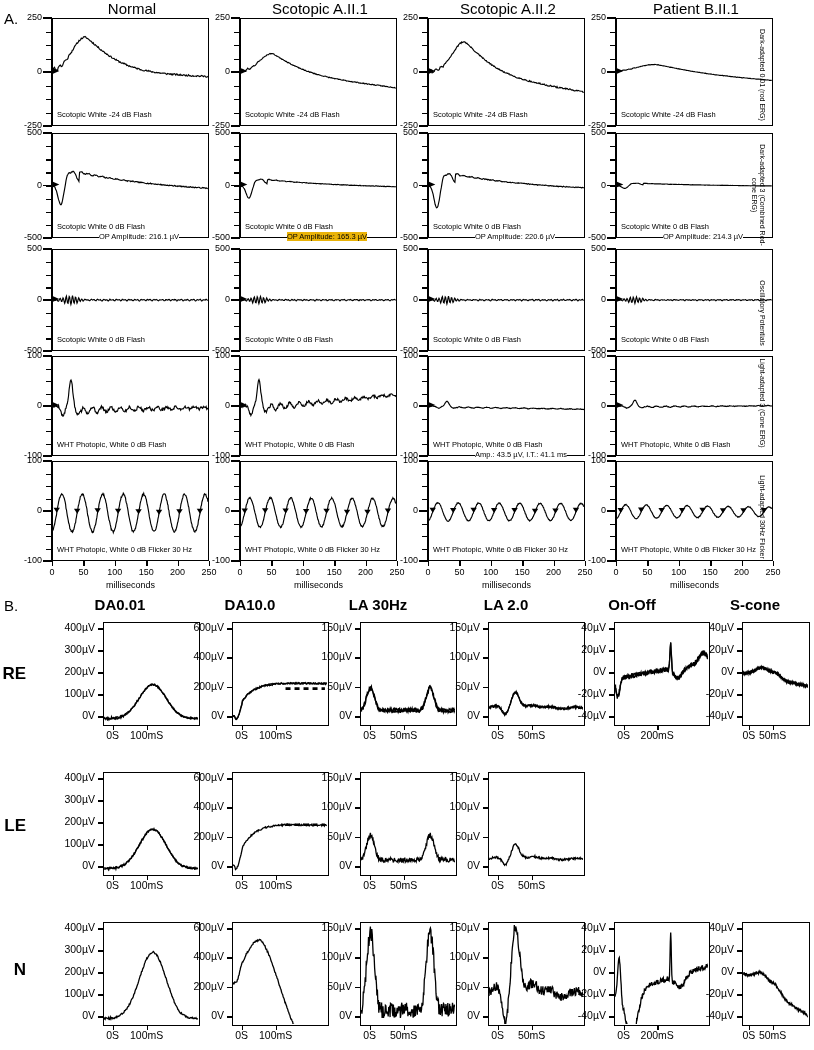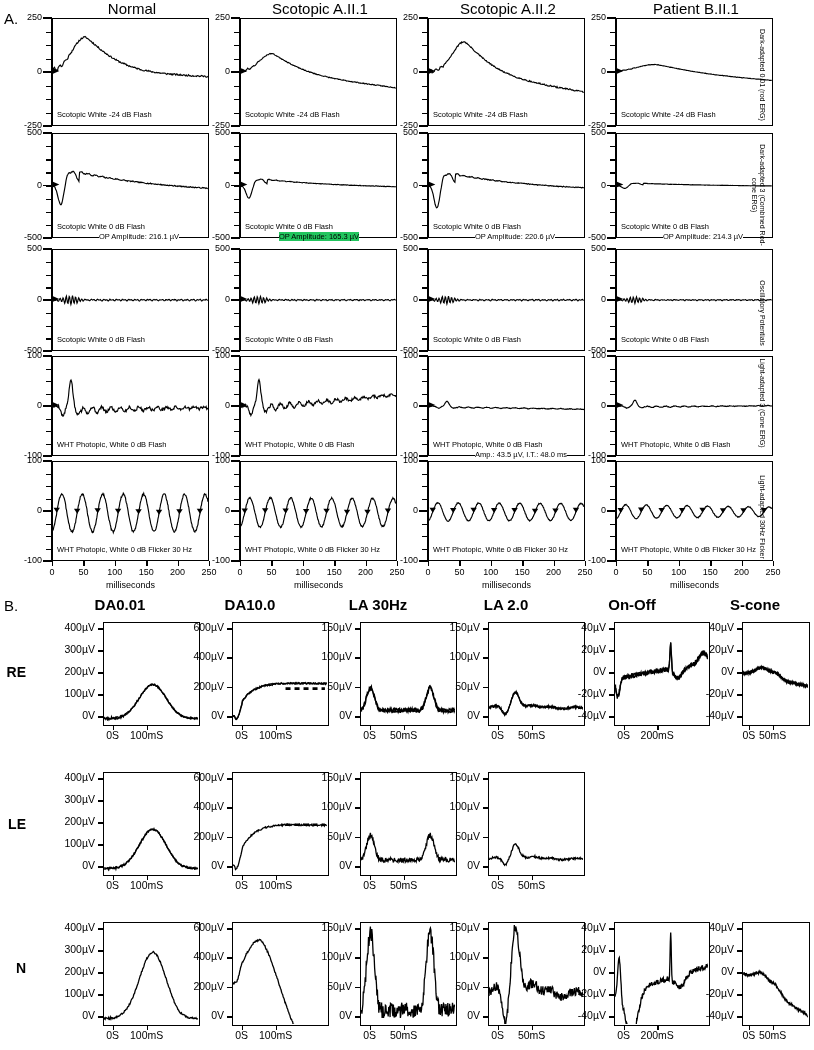--- a/index.html
+++ b/index.html
@@ -1,21 +1,21 @@
 <!DOCTYPE html>
 <html><head>
 <meta charset="utf-8">
 <style>
   html,body{margin:0;padding:0;background:#fff;}
   body{width:814px;height:1050px;position:relative;
        font-family:"Liberation Sans", sans-serif;color:#000;overflow:hidden;}
   .panel-letter{position:absolute;font-size:15px;font-weight:400;}
   .col-title{position:absolute;font-size:15px;text-align:center;}
   .colB-title{position:absolute;font-size:15px;font-weight:bold;text-align:center;}
-  .rowB-label{position:absolute;font-size:14px;font-weight:bold;text-align:right;}
+  .rowB-label{position:absolute;font-size:17px;font-weight:bold;text-align:right;}
   .side-label{position:absolute;font-size:7px;white-space:nowrap;
               transform-origin:left top;transform:rotate(90deg);text-align:center;line-height:8px;}
   .aplot{position:absolute;border:1px solid #000;box-sizing:border-box;background:#fff;}
   .aplot svg{display:block;}
   .trace-label{position:absolute;font-size:7.5px;white-space:nowrap;}
   .ytick{position:absolute;font-size:9px;text-align:right;white-space:nowrap;}
   .xtick{position:absolute;font-size:9px;text-align:center;white-space:nowrap;}
   .xaxis-title{position:absolute;font-size:9px;text-align:center;}
   .bplot{position:absolute;border:1.6px solid #000;box-sizing:border-box;background:#fff;}
   .bytick{position:absolute;font-size:10.5px;text-align:right;white-space:nowrap;}
@@ -140,21 +140,21 @@
     <div class="tickmark" style="left: 46px; top: 198.625px; width: 6px; height: 1.3px;"></div>
     <div class="tickmark" style="left: 46px; top: 211.75px; width: 6px; height: 1.3px;"></div>
     <div class="tickmark" style="left: 46px; top: 224.875px; width: 6px; height: 1.3px;"></div>
     <div class="aplot" style="left: 240px; top: 133px; width: 157px; height: 105px;">
       <svg width="155" height="103">
         <path d="M0.0,51.8 L0.7,52.2 L1.4,52.2 L2.0,53.0 L2.7,54.0 L3.4,54.9 L4.1,56.5 L4.8,58.5 L5.5,60.3 L6.1,61.9 L6.8,63.4 L7.5,64.0 L8.2,64.2 L8.9,63.1 L9.5,61.8 L10.2,59.8 L10.9,57.3 L11.6,54.9 L12.3,52.9 L13.0,50.5 L13.6,48.6 L14.3,47.5 L15.0,46.7 L15.7,46.2 L16.4,46.2 L17.1,45.9 L17.7,45.9 L18.4,45.8 L19.1,45.3 L19.8,45.1 L20.5,45.2 L21.1,45.2 L21.8,45.8 L22.5,46.4 L23.2,47.3 L23.9,48.3 L24.6,48.6 L25.2,49.2 L25.9,49.8 L26.6,45.7 L27.3,45.6 L28.0,45.2 L28.6,45.6 L29.3,45.7 L30.0,45.9 L30.7,46.4 L31.4,46.4 L32.1,46.5 L32.7,46.3 L33.4,46.5 L34.1,46.1 L34.8,46.2 L35.5,46.0 L36.1,46.4 L36.8,46.7 L37.5,46.8 L38.2,46.9 L38.9,47.2 L39.6,47.0 L40.2,46.9 L40.9,47.0 L41.6,46.9 L42.3,47.0 L43.0,47.0 L43.6,47.0 L44.3,47.2 L45.0,47.6 L45.7,47.7 L46.4,47.5 L47.1,47.5 L47.7,47.5 L48.4,47.4 L49.1,47.7 L49.8,47.4 L50.5,47.6 L51.1,47.7 L51.8,47.8 L52.5,48.1 L53.2,48.3 L53.9,48.1 L54.6,48.2 L55.2,48.3 L55.9,47.9 L56.6,48.1 L57.3,48.2 L58.0,48.3 L58.7,48.4 L59.3,48.5 L60.0,48.5 L60.7,48.7 L61.4,48.8 L62.1,48.5 L62.7,48.5 L63.4,48.5 L64.1,48.7 L64.8,48.9 L65.5,48.6 L66.2,49.0 L66.8,49.0 L67.5,49.3 L68.2,49.0 L68.9,49.1 L69.6,49.1 L70.2,49.1 L70.9,49.2 L71.6,49.3 L72.3,49.4 L73.0,49.3 L73.7,49.5 L74.3,49.4 L75.0,49.6 L75.7,49.6 L76.4,49.5 L77.1,49.5 L77.7,49.7 L78.4,49.6 L79.1,49.8 L79.8,49.7 L80.5,49.8 L81.2,49.7 L81.8,49.8 L82.5,50.0 L83.2,49.9 L83.9,50.0 L84.6,49.9 L85.2,50.0 L85.9,50.1 L86.6,50.0 L87.3,50.0 L88.0,50.1 L88.7,50.1 L89.3,50.2 L90.0,50.1 L90.7,50.4 L91.4,50.5 L92.1,50.6 L92.8,50.6 L93.4,50.5 L94.1,50.4 L94.8,50.7 L95.5,50.6 L96.2,50.6 L96.8,50.4 L97.5,50.5 L98.2,50.7 L98.9,50.8 L99.6,50.8 L100.3,51.0 L100.9,50.6 L101.6,51.0 L102.3,50.7 L103.0,50.8 L103.7,50.8 L104.3,50.8 L105.0,50.9 L105.7,51.1 L106.4,50.9 L107.1,51.0 L107.8,51.2 L108.4,51.3 L109.1,51.2 L109.8,51.4 L110.5,51.2 L111.2,51.4 L111.8,51.4 L112.5,51.4 L113.2,51.4 L113.9,51.2 L114.6,51.5 L115.3,51.4 L115.9,51.3 L116.6,51.5 L117.3,51.6 L118.0,51.6 L118.7,51.4 L119.3,51.4 L120.0,51.8 L120.7,51.7 L121.4,51.7 L122.1,51.6 L122.8,51.9 L123.4,51.8 L124.1,51.6 L124.8,51.8 L125.5,51.8 L126.2,51.8 L126.9,52.0 L127.5,51.8 L128.2,51.8 L128.9,51.9 L129.6,52.1 L130.3,51.8 L130.9,52.1 L131.6,51.8 L132.3,51.9 L133.0,52.2 L133.7,52.2 L134.4,51.9 L135.0,51.9 L135.7,51.9 L136.4,52.1 L137.1,52.1 L137.8,52.1 L138.4,52.4 L139.1,52.3 L139.8,52.1 L140.5,52.4 L141.2,52.5 L141.9,52.1 L142.5,52.5 L143.2,52.2 L143.9,52.6 L144.6,52.5 L145.3,52.6 L145.9,52.3 L146.6,52.3 L147.3,52.3 L148.0,52.6 L148.7,52.4 L149.4,52.5 L150.0,52.6 L150.7,52.7 L151.4,52.5 L152.1,52.7 L152.8,52.5 L153.4,52.7 L154.1,52.8 L154.8,52.5 " fill="none" stroke="#000" stroke-width="1.15"></path>
         <polygon points="-0.6600000000000001,47.5 6.34,50.5 -0.6600000000000001,53.5" fill="#000"></polygon>
       </svg>
     </div>
     <div class="trace-label" style="left: 245px; top: 222px;">Scotopic  White 0 dB Flash</div>
-    <div class="trace-label" style="left: 279px; top: 232px; background: #22c55e;">OP Amplitude:  165.3 µV</div>
+    <div class="trace-label" style="left: 287px; top: 232px; background: #eab308;">OP Amplitude:  165.3 µV</div>
     <div class="ytick" style="left: 196px; top: 127px; width: 34px;">500</div>
     <div class="tickmark" style="left: 231px; top: 132px; width: 9px; height: 1.6px;"></div>
     <div class="ytick" style="left: 196px; top: 179.5px; width: 34px;">0</div>
     <div class="tickmark" style="left: 231px; top: 184.5px; width: 9px; height: 1.6px;"></div>
     <div class="ytick" style="left: 196px; top: 232px; width: 34px;">-500</div>
     <div class="tickmark" style="left: 231px; top: 237px; width: 9px; height: 1.6px;"></div>
     <div class="axisline" style="left: 239px; top: 133px; width: 1.4px; height: 105px;"></div>
     <div class="tickmark" style="left: 234px; top: 146.125px; width: 6px; height: 1.3px;"></div>
     <div class="tickmark" style="left: 234px; top: 159.25px; width: 6px; height: 1.3px;"></div>
     <div class="tickmark" style="left: 234px; top: 172.375px; width: 6px; height: 1.3px;"></div>
@@ -332,21 +332,21 @@
     <div class="tickmark" style="left: 234px; top: 418.5px; width: 6px; height: 1.3px;"></div>
     <div class="tickmark" style="left: 234px; top: 431px; width: 6px; height: 1.3px;"></div>
     <div class="tickmark" style="left: 234px; top: 443.5px; width: 6px; height: 1.3px;"></div>
     <div class="aplot" style="left: 428px; top: 356px; width: 157px; height: 100px;">
       <svg width="155" height="98">
         <path d="M0.0,49.1 L0.6,48.9 L1.2,49.2 L1.9,49.2 L2.5,49.1 L3.1,48.9 L3.7,48.9 L4.3,49.2 L5.0,49.3 L5.6,49.3 L6.2,49.3 L6.8,49.9 L7.4,50.1 L8.1,50.5 L8.7,50.8 L9.3,51.0 L9.9,51.4 L10.5,51.1 L11.2,50.6 L11.8,50.2 L12.4,49.8 L13.0,49.4 L13.6,49.3 L14.3,48.9 L14.9,48.1 L15.5,47.2 L16.1,46.1 L16.7,45.4 L17.4,44.4 L18.0,44.2 L18.6,44.6 L19.2,45.4 L19.8,46.4 L20.5,47.7 L21.1,48.5 L21.7,49.5 L22.3,50.1 L22.9,50.5 L23.6,50.9 L24.2,50.9 L24.8,51.3 L25.4,51.1 L26.0,50.7 L26.7,50.8 L27.3,50.6 L27.9,50.3 L28.5,50.7 L29.1,50.1 L29.8,49.7 L30.4,49.6 L31.0,50.1 L31.6,50.3 L32.2,50.2 L32.9,50.7 L33.5,50.6 L34.1,50.8 L34.7,50.9 L35.3,50.8 L36.0,50.8 L36.6,50.9 L37.2,50.3 L37.8,50.4 L38.4,50.2 L39.1,49.8 L39.7,50.0 L40.3,50.2 L40.9,50.4 L41.5,50.6 L42.2,50.5 L42.8,51.1 L43.4,50.8 L44.0,51.1 L44.6,51.0 L45.3,51.1 L45.9,50.8 L46.5,50.6 L47.1,50.1 L47.7,50.4 L48.4,50.4 L49.0,50.2 L49.6,50.3 L50.2,50.3 L50.8,50.7 L51.5,50.6 L52.1,50.8 L52.7,51.0 L53.3,51.1 L53.9,51.1 L54.6,51.2 L55.2,50.8 L55.8,50.5 L56.4,50.5 L57.0,50.4 L57.7,50.2 L58.3,50.5 L58.9,50.5 L59.5,50.5 L60.1,50.5 L60.8,51.0 L61.4,51.3 L62.0,51.4 L62.6,51.3 L63.2,51.1 L63.9,51.1 L64.5,50.8 L65.1,50.7 L65.7,50.5 L66.3,50.4 L67.0,50.5 L67.6,50.6 L68.2,50.8 L68.8,50.7 L69.4,50.8 L70.1,51.1 L70.7,51.2 L71.3,51.2 L71.9,51.6 L72.5,51.4 L73.2,51.0 L73.8,51.1 L74.4,50.8 L75.0,51.0 L75.6,50.8 L76.3,50.8 L76.9,50.8 L77.5,50.6 L78.1,50.6 L78.7,51.0 L79.4,51.0 L80.0,51.3 L80.6,51.2 L81.2,51.4 L81.8,51.6 L82.5,51.2 L83.1,51.0 L83.7,50.9 L84.3,50.8 L84.9,51.0 L85.6,50.8 L86.2,50.9 L86.8,50.7 L87.4,51.0 L88.0,51.0 L88.7,51.5 L89.3,51.5 L89.9,51.5 L90.5,51.6 L91.1,51.3 L91.8,51.3 L92.4,51.4 L93.0,51.0 L93.6,51.2 L94.2,51.2 L94.9,50.7 L95.5,50.9 L96.1,51.1 L96.7,51.1 L97.3,51.3 L98.0,51.4 L98.6,51.8 L99.2,51.8 L99.8,51.8 L100.4,51.6 L101.1,51.5 L101.7,51.2 L102.3,51.2 L102.9,51.2 L103.5,51.3 L104.2,51.0 L104.8,51.2 L105.4,51.2 L106.0,51.5 L106.6,51.3 L107.3,51.6 L107.9,51.6 L108.5,51.6 L109.1,51.8 L109.7,51.5 L110.4,51.8 L111.0,51.4 L111.6,51.7 L112.2,51.3 L112.8,51.4 L113.5,51.6 L114.1,51.2 L114.7,51.2 L115.3,51.4 L115.9,51.6 L116.6,51.9 L117.2,51.9 L117.8,52.0 L118.4,52.1 L119.0,51.7 L119.7,52.1 L120.3,51.9 L120.9,51.7 L121.5,51.4 L122.1,51.8 L122.8,51.4 L123.4,51.3 L124.0,51.4 L124.6,51.5 L125.2,51.7 L125.9,51.6 L126.5,51.9 L127.1,52.0 L127.7,52.0 L128.3,52.2 L129.0,51.8 L129.6,51.9 L130.2,51.7 L130.8,51.6 L131.4,51.4 L132.1,51.4 L132.7,51.8 L133.3,51.9 L133.9,51.9 L134.5,51.9 L135.2,52.1 L135.8,52.2 L136.4,52.1 L137.0,52.3 L137.6,52.1 L138.3,51.9 L138.9,52.1 L139.5,52.1 L140.1,51.9 L140.7,51.7 L141.4,52.0 L142.0,51.7 L142.6,51.8 L143.2,52.2 L143.8,52.3 L144.5,52.2 L145.1,52.2 L145.7,52.4 L146.3,52.4 L146.9,52.3 L147.6,51.9 L148.2,52.1 L148.8,51.8 L149.4,52.0 L150.0,52.2 L150.7,52.1 L151.3,51.9 L151.9,52.1 L152.5,52.3 L153.1,52.3 L153.8,52.4 L154.4,52.4 L155.0,52.6 " fill="none" stroke="#000" stroke-width="1.15"></path>
         <polygon points="-0.6600000000000001,45 6.34,48 -0.6600000000000001,51" fill="#000"></polygon>
       </svg>
     </div>
     <div class="trace-label" style="left: 433px; top: 440px;">WHT Photopic,  White 0 dB Flash</div>
-    <div class="trace-label" style="left: 475px; top: 450px; background: rgb(255, 255, 255);">Amp.: 43.5 µV, I.T.:  48.0 ms</div>
+    <div class="trace-label" style="left: 475px; top: 450px; background: rgb(255, 255, 255);">Amp.: 43.5 µV, I.T.:  41.1 ms</div>
     <div class="ytick" style="left: 384px; top: 350px; width: 34px;">100</div>
     <div class="tickmark" style="left: 419px; top: 355px; width: 9px; height: 1.6px;"></div>
     <div class="ytick" style="left: 384px; top: 400px; width: 34px;">0</div>
     <div class="tickmark" style="left: 419px; top: 405px; width: 9px; height: 1.6px;"></div>
     <div class="ytick" style="left: 384px; top: 450px; width: 34px;">-100</div>
     <div class="tickmark" style="left: 419px; top: 455px; width: 9px; height: 1.6px;"></div>
     <div class="axisline" style="left: 427px; top: 356px; width: 1.4px; height: 100px;"></div>
     <div class="tickmark" style="left: 422px; top: 368.5px; width: 6px; height: 1.3px;"></div>
     <div class="tickmark" style="left: 422px; top: 381px; width: 6px; height: 1.3px;"></div>
     <div class="tickmark" style="left: 422px; top: 393.5px; width: 6px; height: 1.3px;"></div>

